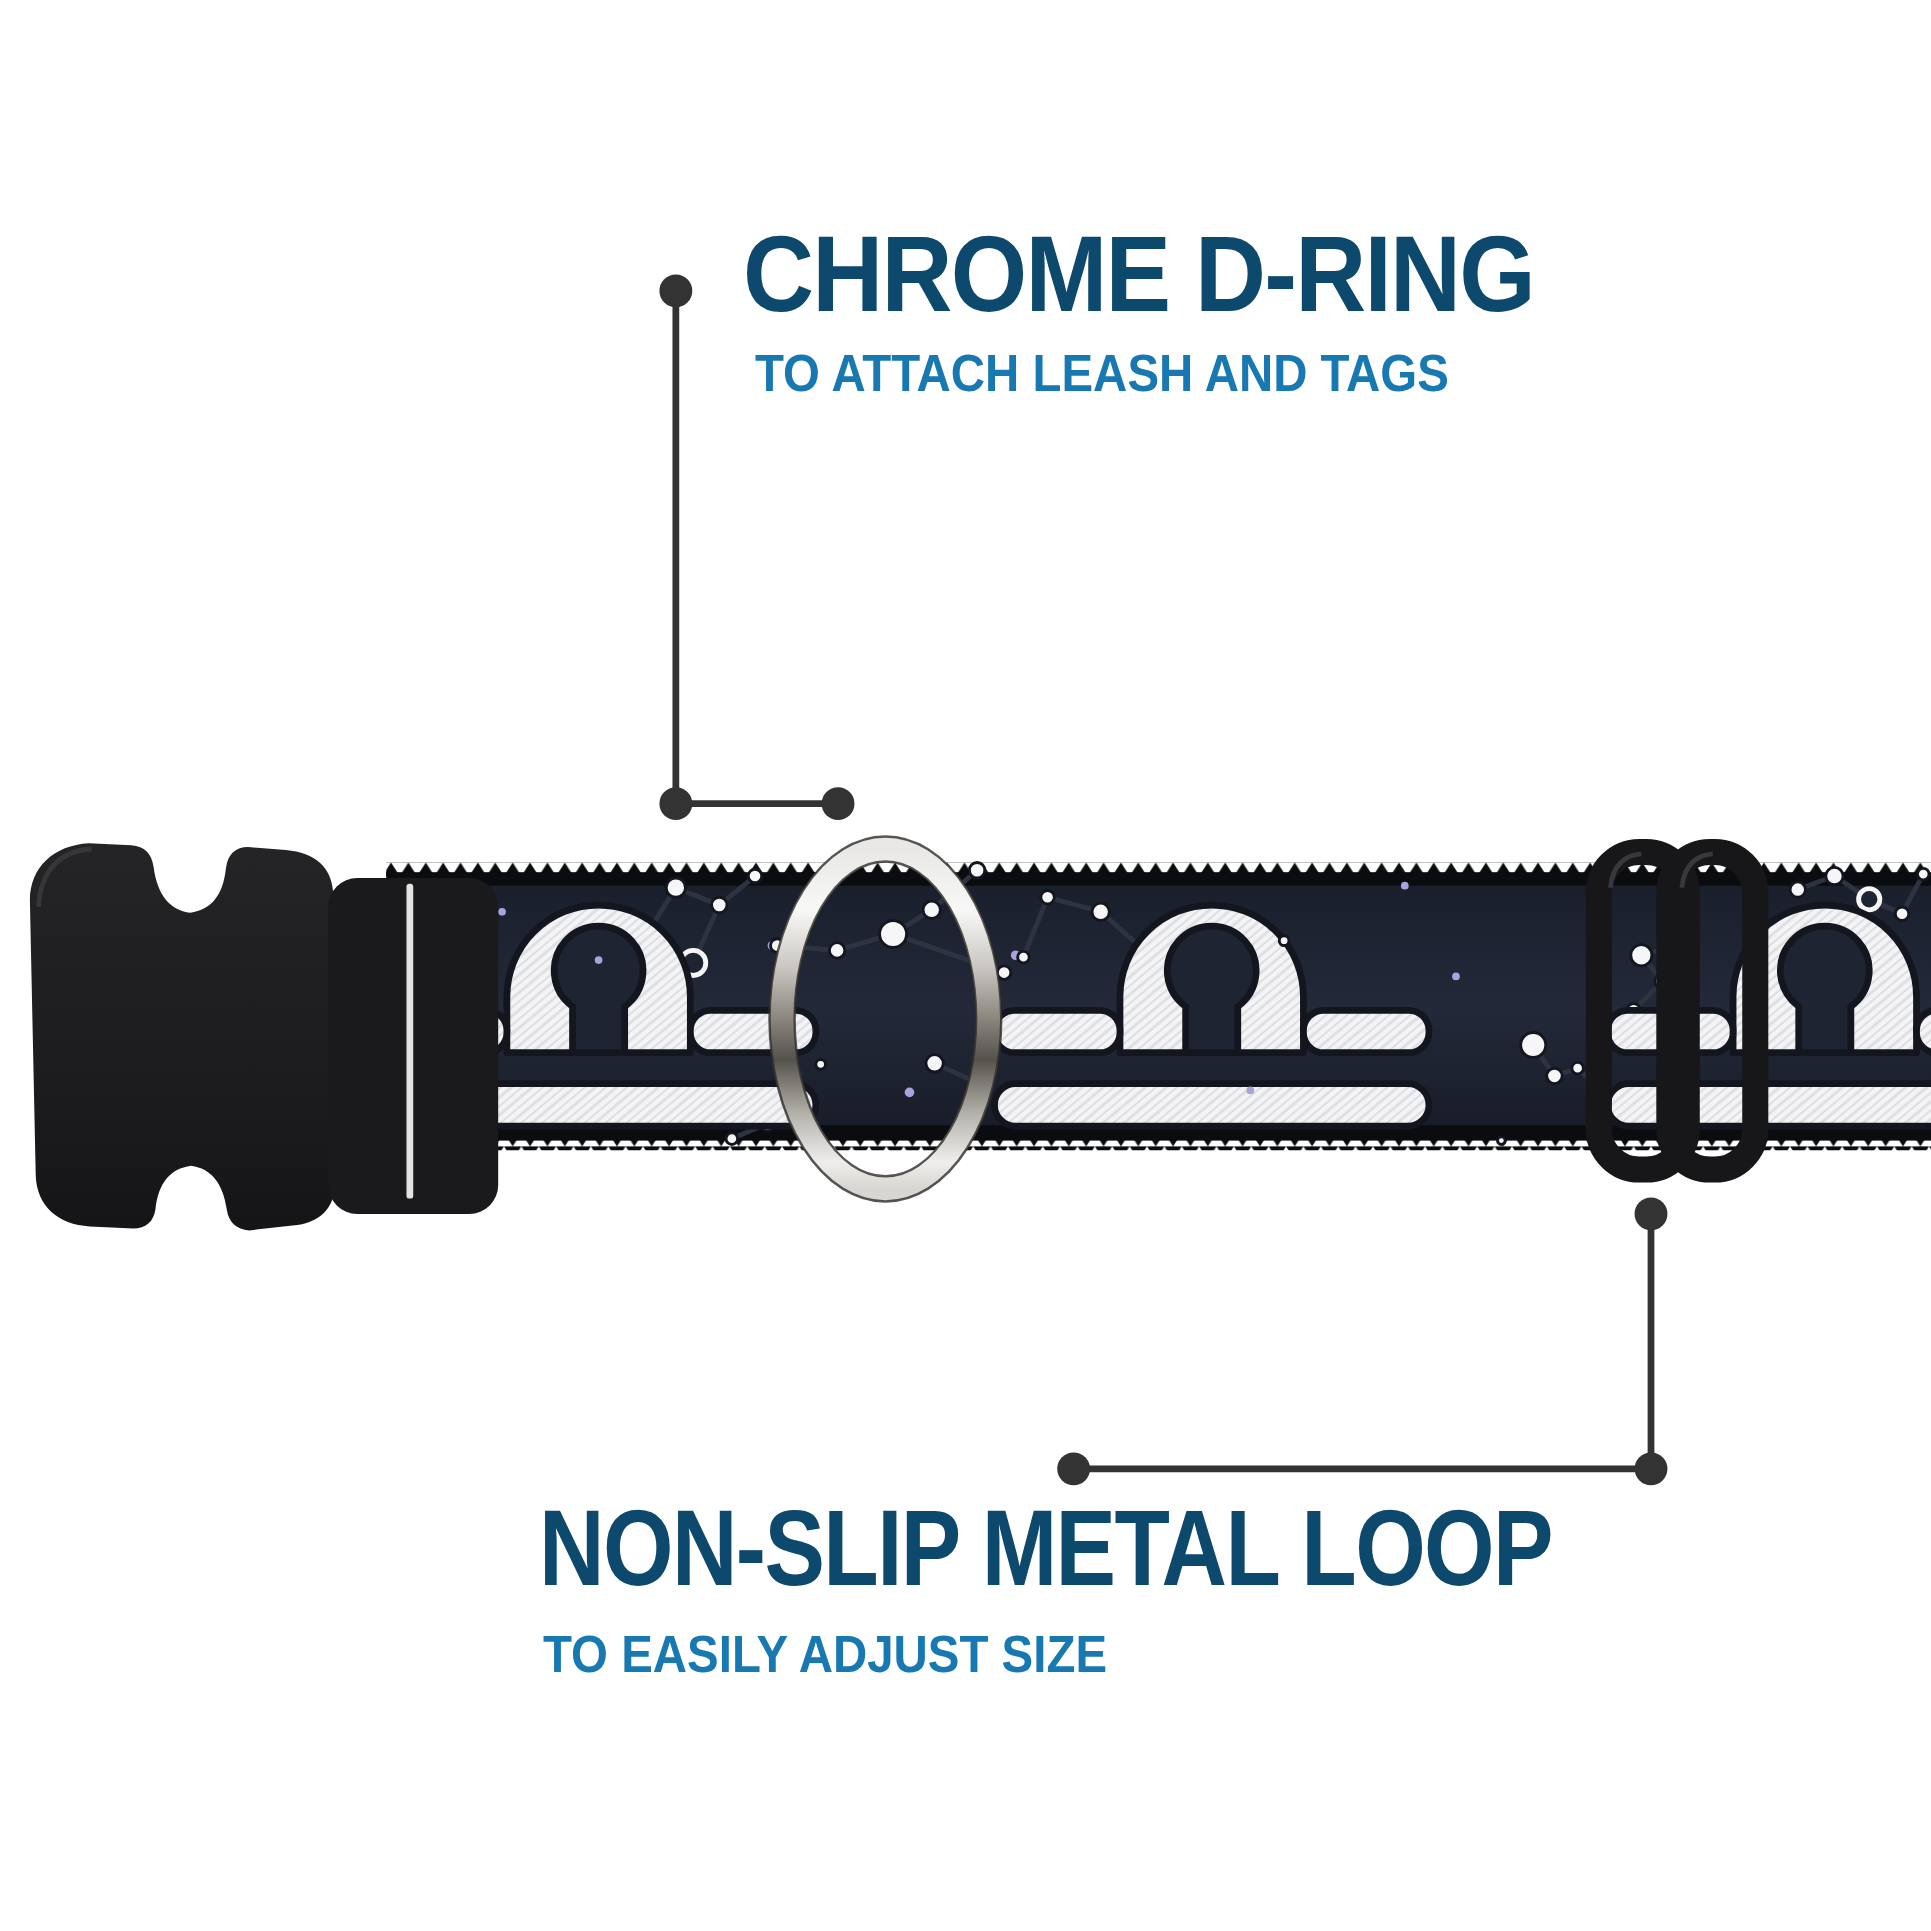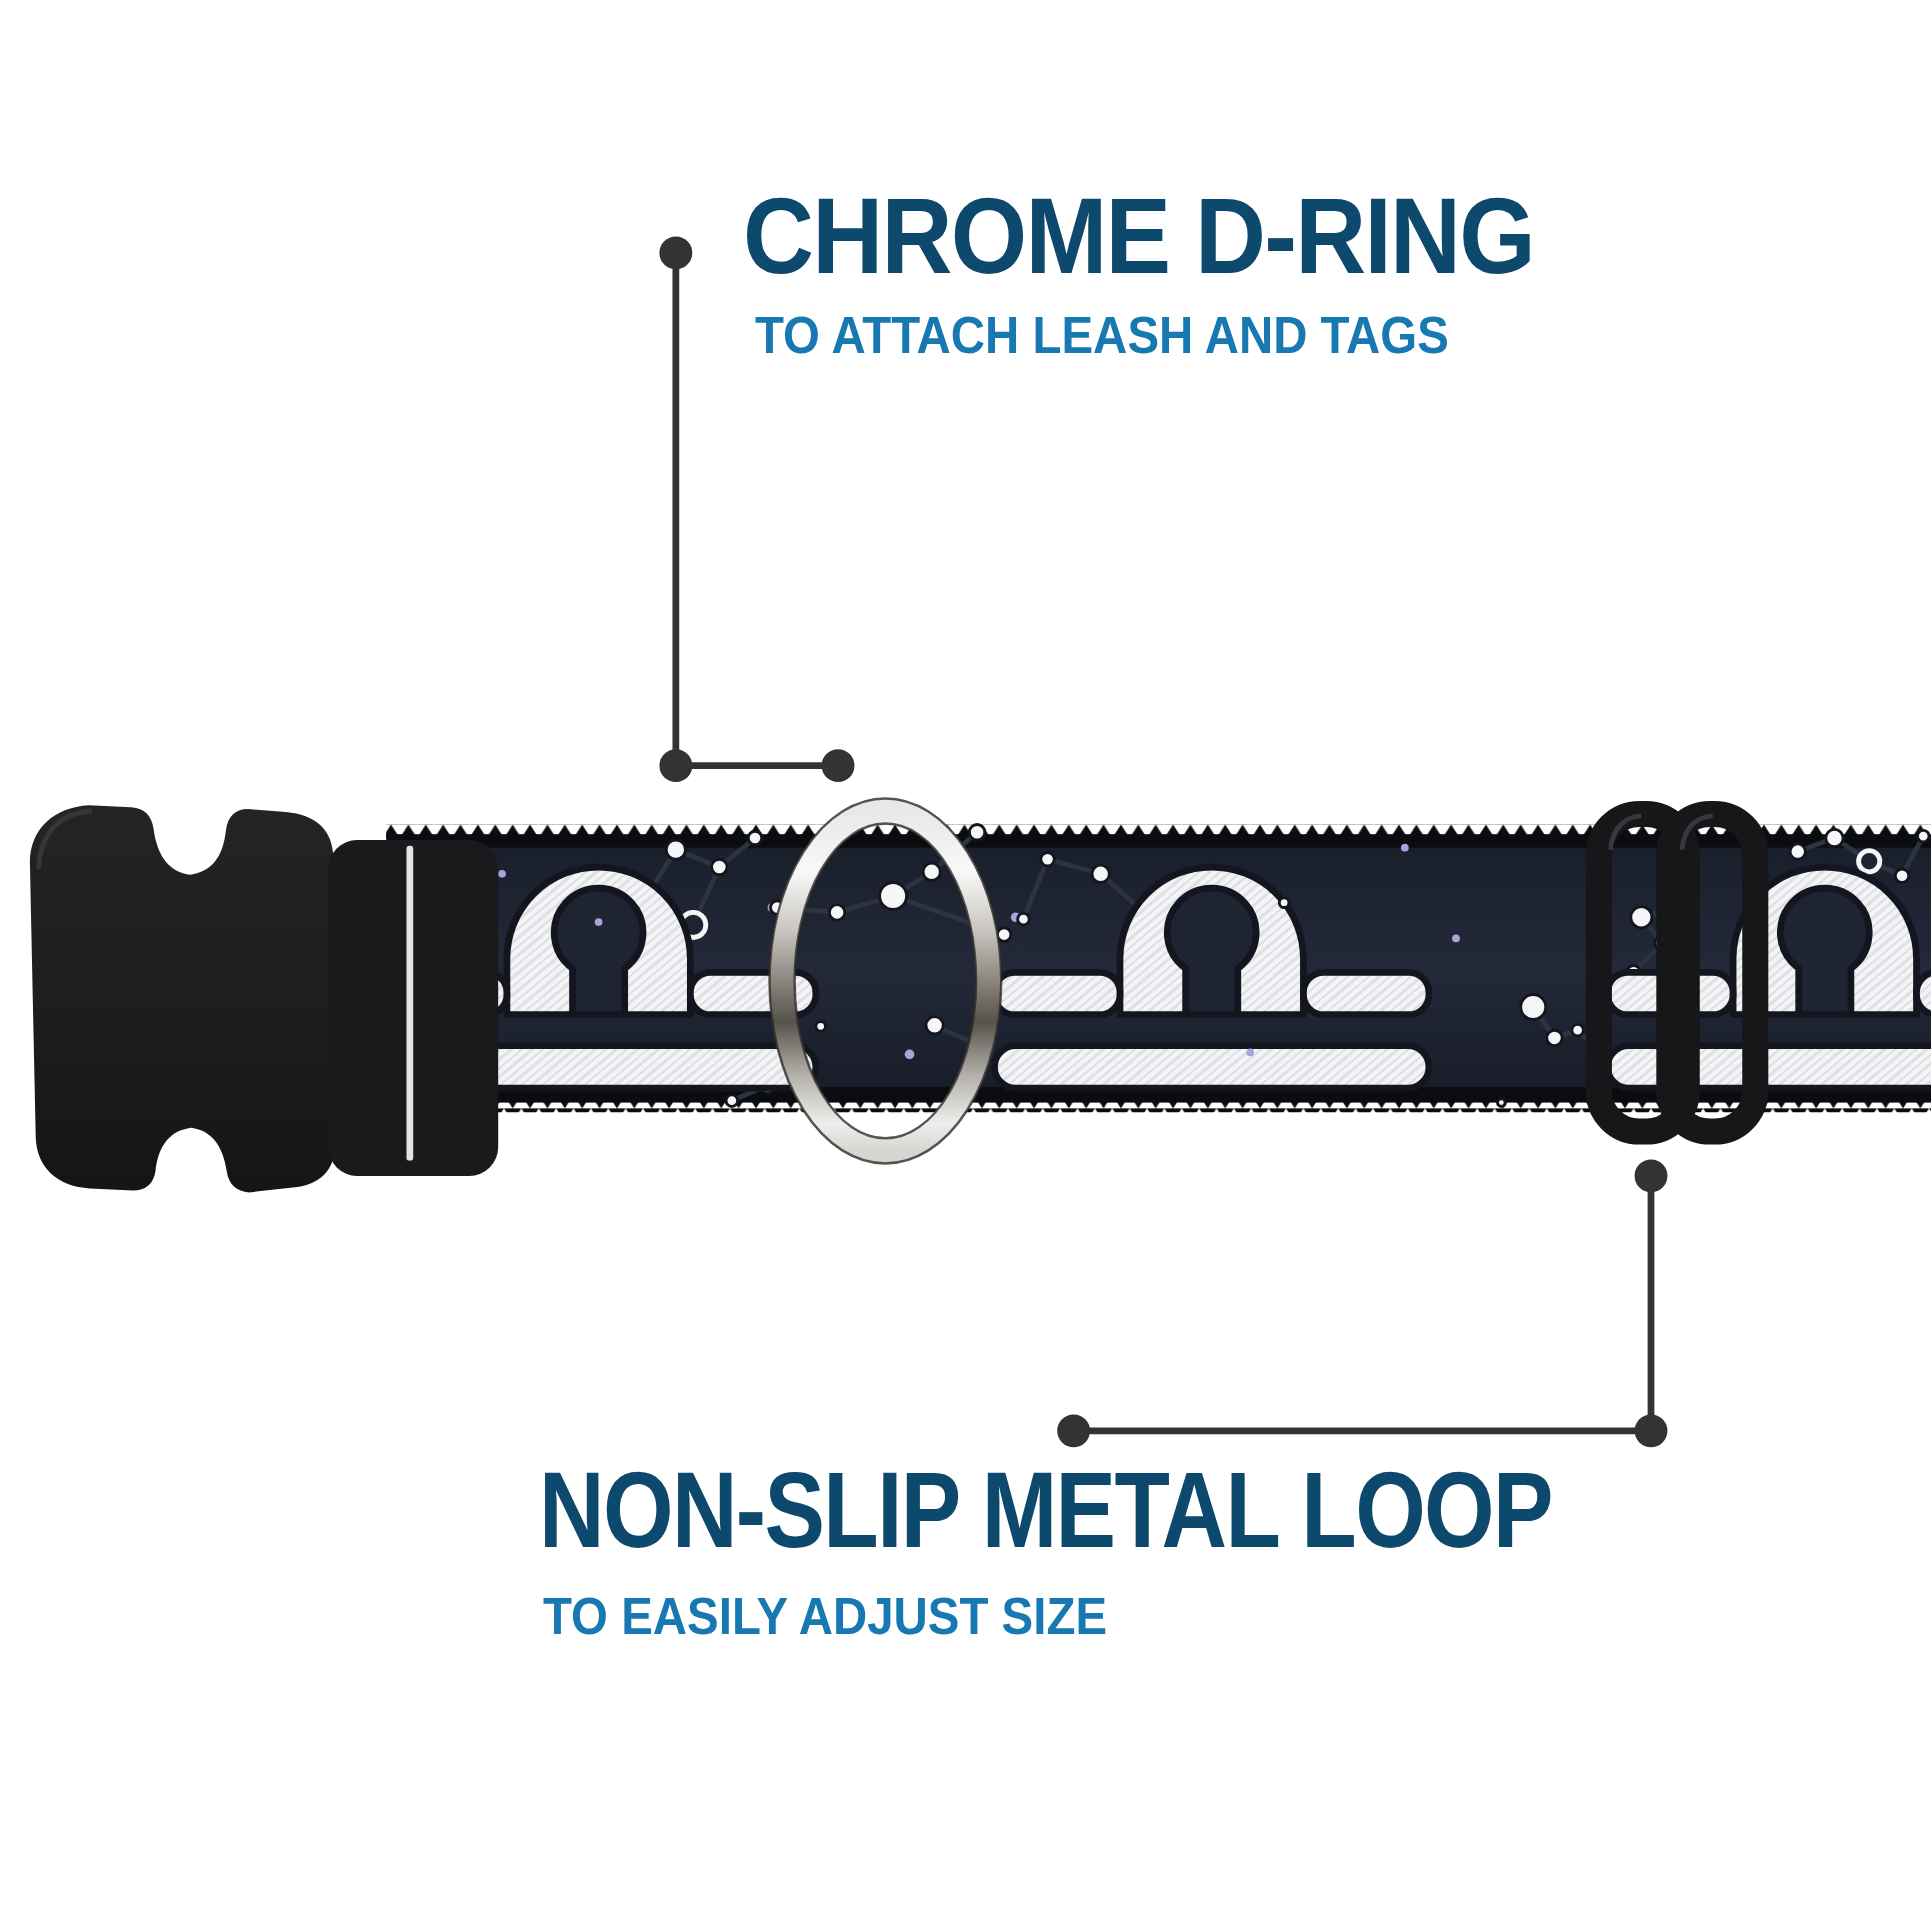--- a/index.html
+++ b/index.html
@@ -3,21 +3,21 @@
 <meta charset="utf-8">
 <style>
   html,body{margin:0;padding:0;}
   body{
     width:1931px;height:1931px;
     background:#ffffff;
     font-family:"Liberation Sans", sans-serif;
     overflow:hidden;
     position:relative;
   }
-  .stage{position:absolute;inset:0;}
+  .stage{position:absolute;inset:0;margin-top:38px;}
   svg.scene{position:absolute;left:0;top:0;}
   .callout-text{position:absolute;line-height:1;white-space:nowrap;}
   .callout-title{
     font-weight:700;
     font-size:108px;
     letter-spacing:-1.9px;
     color:var(--title-color);
     transform-origin:left top;
   }
   .callout-sub{

